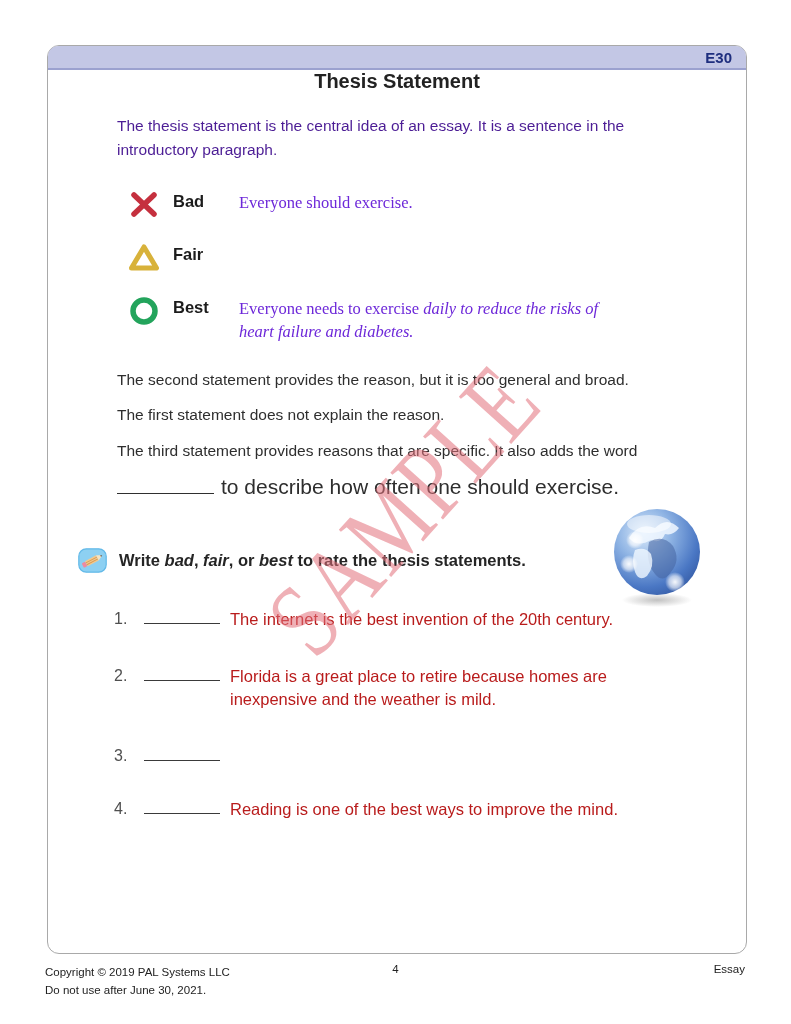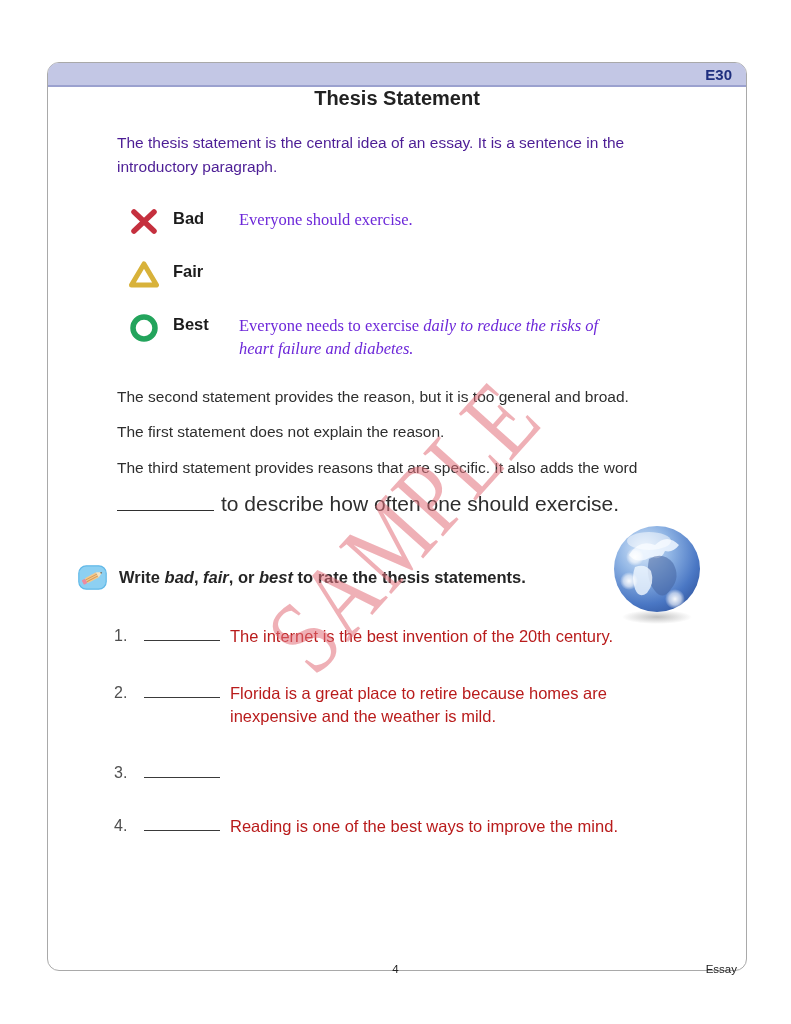--- a/index.html
+++ b/index.html
@@ -1,21 +1,21 @@
 <!DOCTYPE html>
 <html><head>
 <meta charset="utf-8">
 <style>
   * { margin:0; padding:0; box-sizing:border-box; }
   html,body { width:791px; height:1024px; background:#ffffff; overflow:hidden;
               font-family:"Liberation Sans", sans-serif; }
   .sheet { position:relative; width:791px; height:1024px; background:#fff; }
 
   
-  .frame { position:absolute; left:47px; top:62px; width:700px; height:909px;
+  .frame { position:absolute; left:47px; top:45px; width:700px; height:909px;
            background:#fff; border:1.5px solid #a9a9a9; border-radius:12px; }
   .header-bar { height:24px; background:#c3c7e5; border-bottom:2px solid #9ba1cf;
                 border-radius:10px 10px 0 0; display:flex; justify-content:flex-end;
                 align-items:center; padding-right:14px; }
   .code { font-size:15px; font-weight:bold; color:#1e2e7e; }
 
   .title { text-align:center; font-size:20px; font-weight:bold; color:#222; }
 
   .intro { margin:21px 50px 0 69px; font-size:15.5px; color:#4c1d95;
            line-height:1.55; white-space:pre-line; }
@@ -56,21 +56,21 @@
                font-family:"Liberation Serif", serif; font-size:96px; letter-spacing:2px;
                color:rgba(226,112,122,0.55); transform:rotate(-48deg) scale(0.88,1.12);
                pointer-events:none; z-index:6; }
   .globe { position:absolute; left:563px; top:460px; z-index:2; }
 
   
   .footer-left { position:absolute; left:45px; top:963px; font-size:11.5px;
                  color:#222; line-height:1.6; }
   .footer-center { position:absolute; left:0; top:963px; width:791px;
                    text-align:center; font-size:11.5px; color:#222; }
-  .footer-right { position:absolute; right:54px; top:963px; font-size:11.5px; color:#222; }
+  .footer-right { position:absolute; right:46px; top:963px; font-size:11.5px; color:#222; }
 </style>
 </head>
 <body>
 
 <div class="sheet">
 
   <div class="frame">
 
     <div class="header-bar">
       <span class="code">E30</span>
@@ -199,16 +199,20 @@
       <div class="item">
         <span class="item-num">4.</span>
         <span class="item-blank"></span>
         <span class="item-text">Reading is one of the best ways to improve the mind.</span>
       </div>
 
     </div>
 
   </div>
 
+  <div class="footer-left">
+    <div>Copyright © 2019 PAL Systems LLC</div>
+    <div>Do not use after June 30, 2021.</div>
+  </div>
   <div class="footer-center">4</div>
   <div class="footer-right">Essay</div>
 
 </div>
 
 </body></html>

